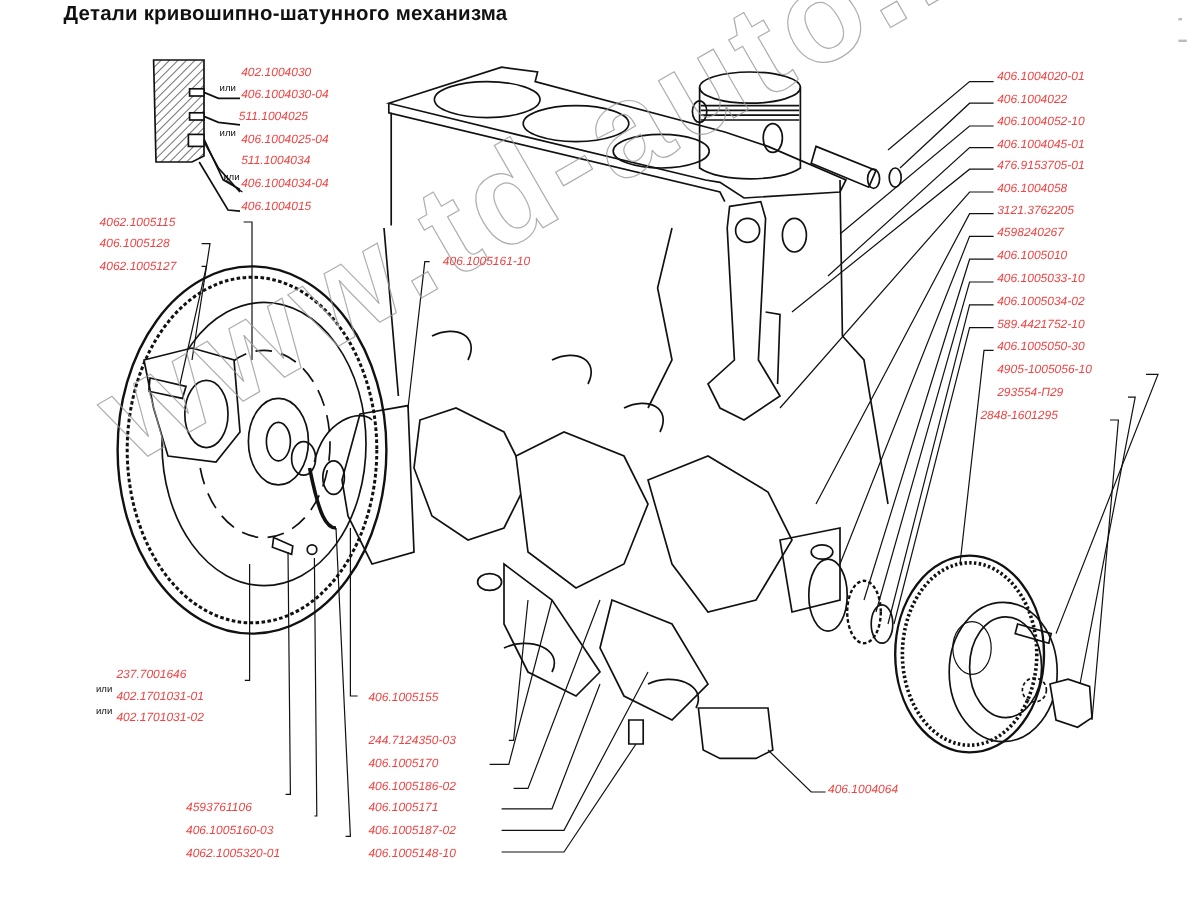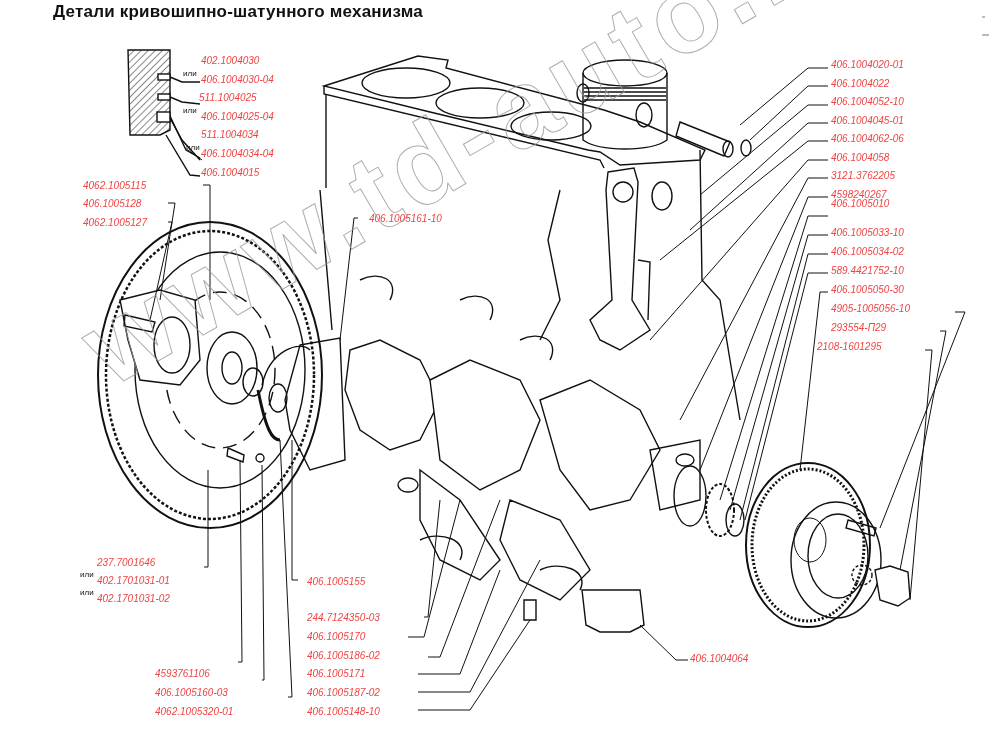--- a/index.html
+++ b/index.html
@@ -186,32 +186,32 @@
 <div class="lbl" style="left:83px;top:178px">4062.1005115</div>
 <div class="lbl" style="left:83px;top:196px">406.1005128</div>
 <div class="lbl" style="left:83px;top:215px">4062.1005127</div>
 
 <div class="lbl" style="left:369px;top:211px">406.1005161-10</div>
 
 <div class="lbl" style="left:831px;top:57px">406.1004020-01</div>
 <div class="lbl" style="left:831px;top:76px">406.1004022</div>
 <div class="lbl" style="left:831px;top:94px">406.1004052-10</div>
 <div class="lbl" style="left:831px;top:113px">406.1004045-01</div>
-<div class="lbl" style="left:831px;top:131px">406.1004062-06</div>
+<div class="lbl" style="left:831px;top:131px">476.9153705-01</div>
 <div class="lbl" style="left:831px;top:150px">406.1004058</div>
 <div class="lbl" style="left:831px;top:168px">3121.3762205</div>
 <div class="lbl" style="left:831px;top:187px">4598240267</div>
-<div class="lbl" style="left:831px;top:196px">406.1005010</div>
+<div class="lbl" style="left:831px;top:206px">406.1005010</div>
 <div class="lbl" style="left:831px;top:225px">406.1005033-10</div>
 <div class="lbl" style="left:831px;top:244px">406.1005034-02</div>
 <div class="lbl" style="left:831px;top:263px">589.4421752-10</div>
 <div class="lbl" style="left:831px;top:282px">406.1005050-30</div>
 <div class="lbl" style="left:831px;top:301px">4905-1005056-10</div>
 <div class="lbl" style="left:831px;top:320px">293554-П29</div>
-<div class="lbl" style="left:817px;top:339px">2108-1601295</div>
+<div class="lbl" style="left:817px;top:339px">2848-1601295</div>
 
 <div class="lbl" style="left:97px;top:555px">237.7001646</div>
 <div class="ili" style="left:80px;top:570px">или</div>
 <div class="lbl" style="left:97px;top:573px">402.1701031-01</div>
 <div class="ili" style="left:80px;top:588px">или</div>
 <div class="lbl" style="left:97px;top:591px">402.1701031-02</div>
 
 <div class="lbl" style="left:155px;top:666px">4593761106</div>
 <div class="lbl" style="left:155px;top:685px">406.1005160-03</div>
 <div class="lbl" style="left:155px;top:704px">4062.1005320-01</div>

